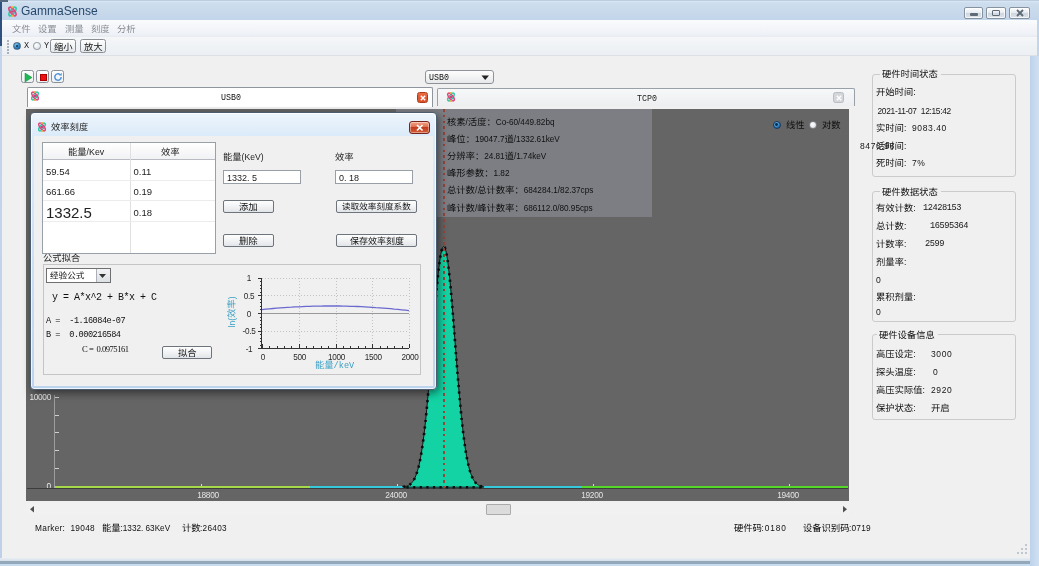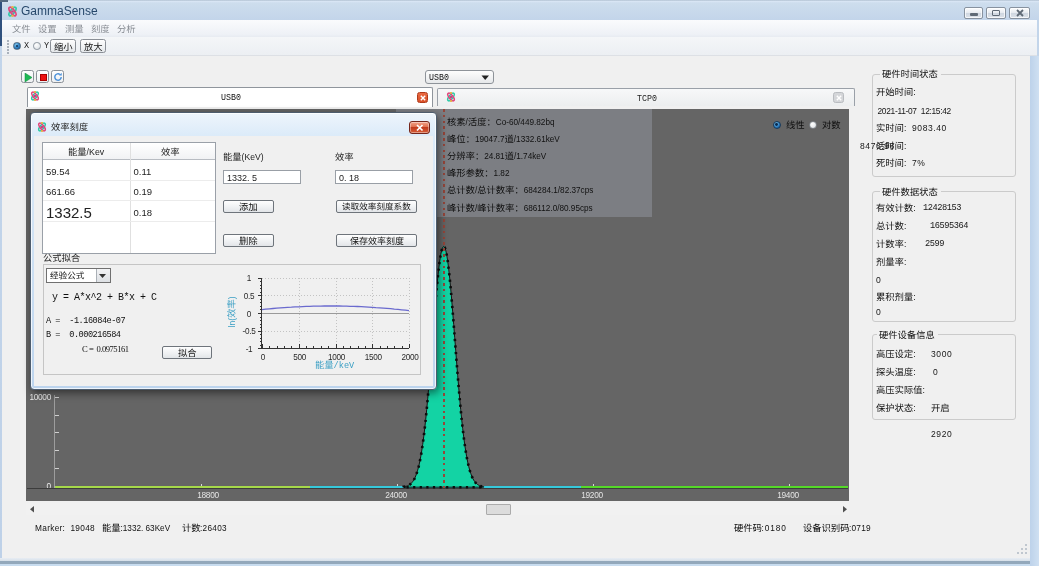--- a/index.html
+++ b/index.html
@@ -473,21 +473,21 @@
   </svg>
 <div style="position:absolute;left:933px;top:372px;transform:translateY(-50%);font-family:'Liberation Sans', sans-serif;font-size:8.5px;color:#151515;white-space:pre;letter-spacing:0.6px;">0</div>
 <svg style="position:absolute;left:876.0px;top:381.5px;overflow:visible" width="50" height="16" fill="#151515">
     <use href="#g53" transform="translate(0.00,11.35) scale(0.00930,-0.00930)"></use>
     <use href="#g54" transform="translate(9.30,11.35) scale(0.00930,-0.00930)"></use>
     <use href="#g43" transform="translate(18.60,11.35) scale(0.00930,-0.00930)"></use>
     <use href="#g59" transform="translate(27.90,11.35) scale(0.00930,-0.00930)"></use>
     <use href="#g60" transform="translate(37.20,11.35) scale(0.00930,-0.00930)"></use>
     <text x="46.50" y="11.35" font-family="&quot;Liberation Sans&quot;, sans-serif" font-size="8.6">:</text>
   </svg>
-<div style="position:absolute;left:931px;top:389.5px;transform:translateY(-50%);font-family:'Liberation Sans', sans-serif;font-size:8.5px;color:#151515;white-space:pre;letter-spacing:0.6px;margin-top:44px;">2920</div>
+<div style="position:absolute;left:931px;top:389.5px;transform:translateY(-50%);font-family:'Liberation Sans', sans-serif;font-size:8.5px;color:#151515;white-space:pre;letter-spacing:0.6px;">2920</div>
 <svg style="position:absolute;left:876.0px;top:400.0px;overflow:visible" width="41" height="16" fill="#151515">
     <use href="#g61" transform="translate(0.00,11.35) scale(0.00930,-0.00930)"></use>
     <use href="#g62" transform="translate(9.30,11.35) scale(0.00930,-0.00930)"></use>
     <use href="#g39" transform="translate(18.60,11.35) scale(0.00930,-0.00930)"></use>
     <use href="#g40" transform="translate(27.90,11.35) scale(0.00930,-0.00930)"></use>
     <text x="37.20" y="11.35" font-family="&quot;Liberation Sans&quot;, sans-serif" font-size="8.6">:</text>
   </svg>
 <svg style="position:absolute;left:931.0px;top:400.0px;overflow:visible" width="20" height="16" fill="#151515">
     <use href="#g41" transform="translate(0.00,11.35) scale(0.00930,-0.00930)"></use>
     <use href="#g63" transform="translate(9.30,11.35) scale(0.00930,-0.00930)"></use>

